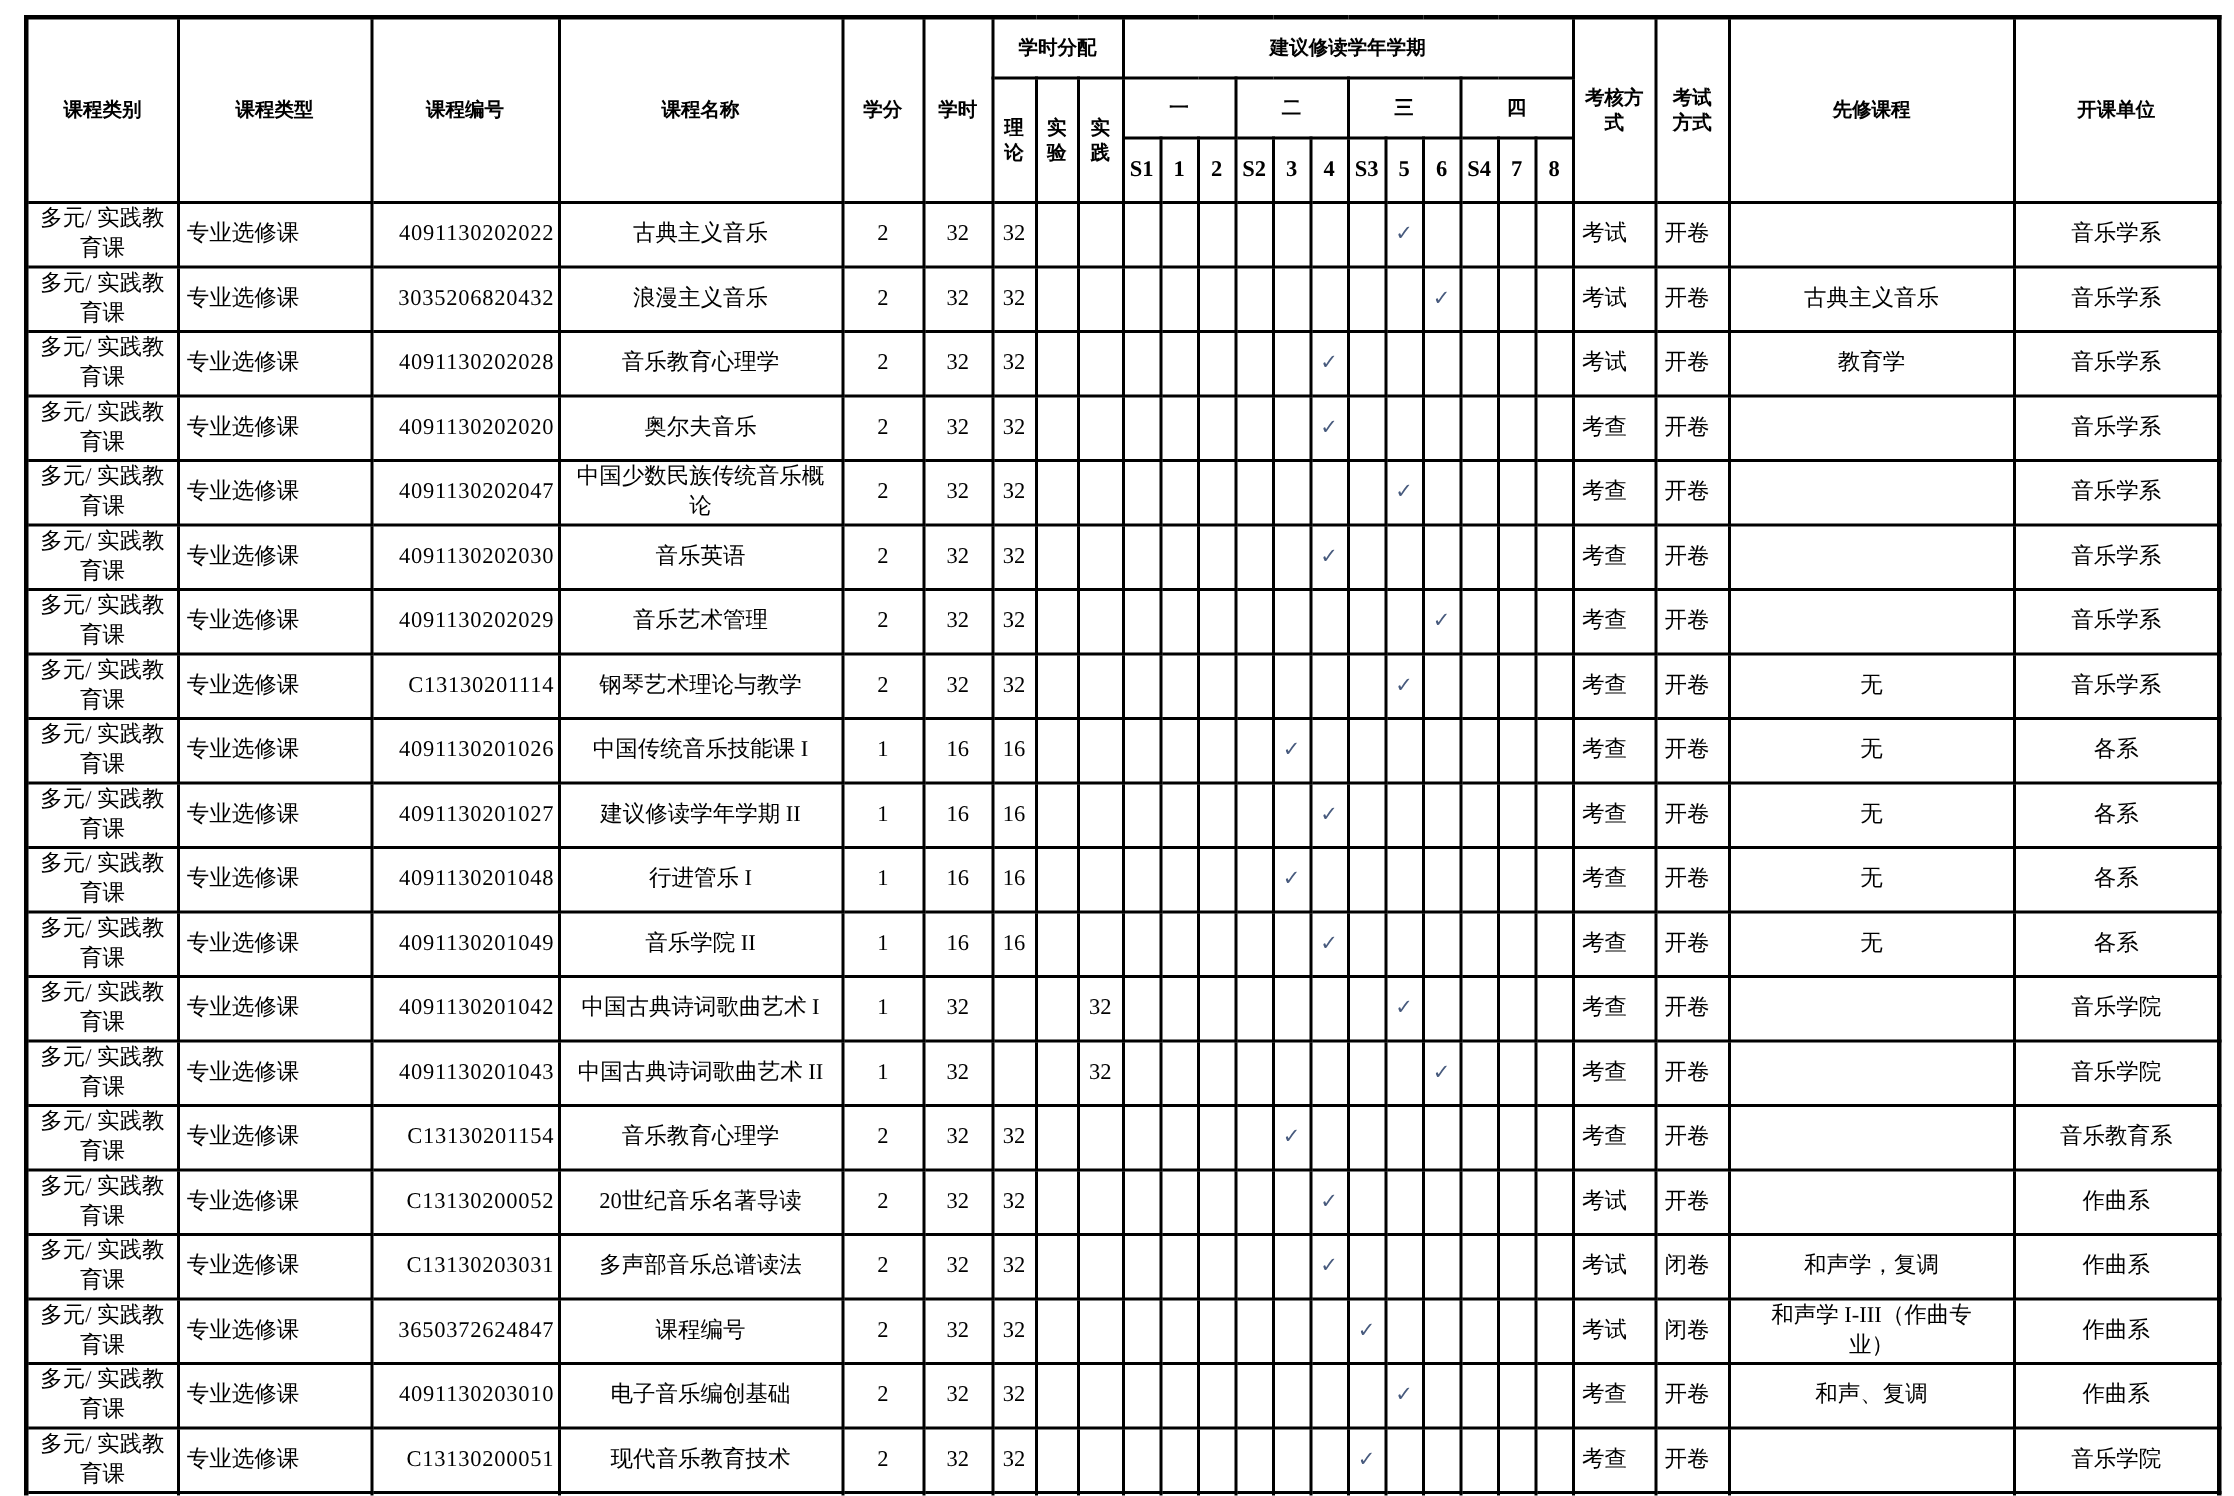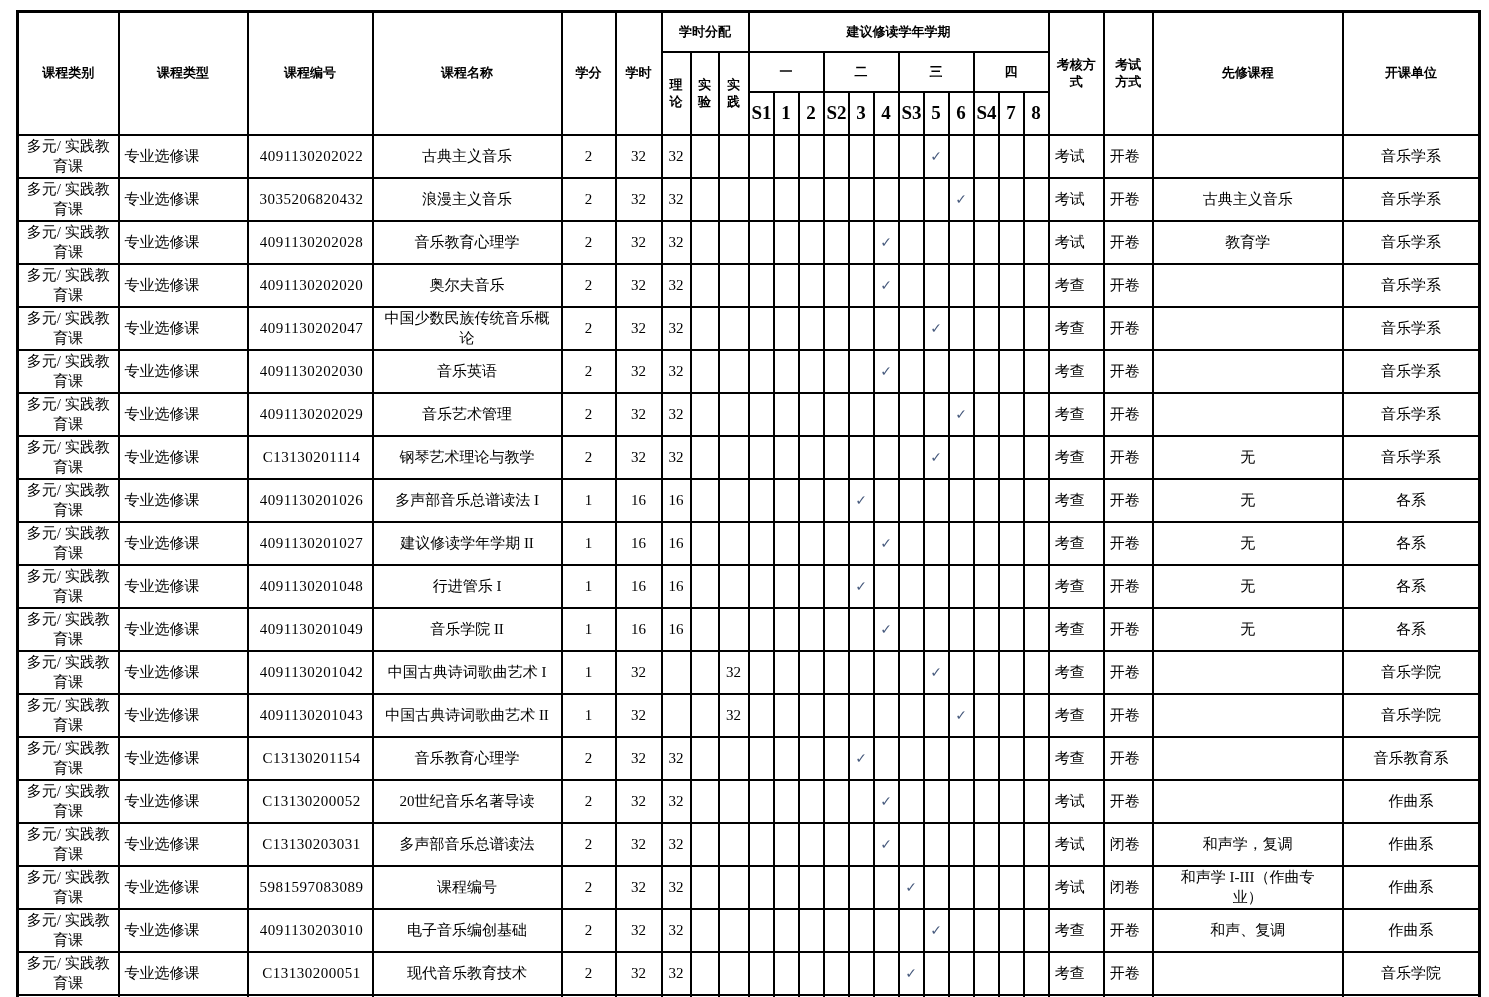--- a/index.html
+++ b/index.html
@@ -15,24 +15,24 @@
   .course th,.course td{
     border:2px solid #000;
     padding:1px 2px;
     text-align:center;vertical-align:middle;
     font-size:15px;line-height:1.3;
     white-space:pre-line;overflow:hidden;
   }
   .course thead th{font-weight:bold;font-size:13px;}
   .course thead tr.h1 th{height:36px;}
   .course thead tr.h2 th{height:36px;}
-  .course thead tr.h3 th{height:39px;font-size:19px;}
+  .course thead tr.h3 th{height:39px;font-size:15px;}
   .course tbody td{height:36px;}
   td.al{text-align:left;padding-left:5px;}
-  td.code{text-align:center;padding-left:5px;letter-spacing:0.5px;}
+  td.code{text-align:right;padding-left:5px;letter-spacing:0.5px;}
   .check{color:#475a7d;font-size:14px;font-weight:normal;}
   .sem{padding:0;}
 </style>
 </head>
 <body>
 
 <table class="course">
   <colgroup>
     <col style="width:101px">
       <col style="width:129px">
@@ -328,21 +328,21 @@
         <td class="al">考查</td>
         <td class="al">开卷</td>
         <td>无</td>
         <td>音乐学系</td>
       </tr>
       <tr>
         <td>多元/ 实践教
 育课</td>
         <td class="al">专业选修课</td>
         <td class="code">4091130201026</td>
-        <td>多声部音乐总谱读法 I</td>
+        <td>中国传统音乐技能课 I</td>
         <td>1</td>
         <td>16</td>
         <td>16</td>
         <td></td>
         <td></td>
         <td class="sem"></td>
         <td class="sem"></td>
         <td class="sem"></td>
         <td class="sem"></td>
         <td class="sem"><span class="check" style="color: rgb(71, 90, 125);">✓</span></td>
@@ -579,21 +579,21 @@
         <td class="sem"></td>
         <td class="al">考试</td>
         <td class="al">闭卷</td>
         <td>和声学，复调</td>
         <td>作曲系</td>
       </tr>
       <tr>
         <td>多元/ 实践教
 育课</td>
         <td class="al">专业选修课</td>
-        <td class="code">5981597083089</td>
+        <td class="code">3650372624847</td>
         <td>课程编号</td>
         <td>2</td>
         <td>32</td>
         <td>32</td>
         <td></td>
         <td></td>
         <td class="sem"></td>
         <td class="sem"></td>
         <td class="sem"></td>
         <td class="sem"></td>

